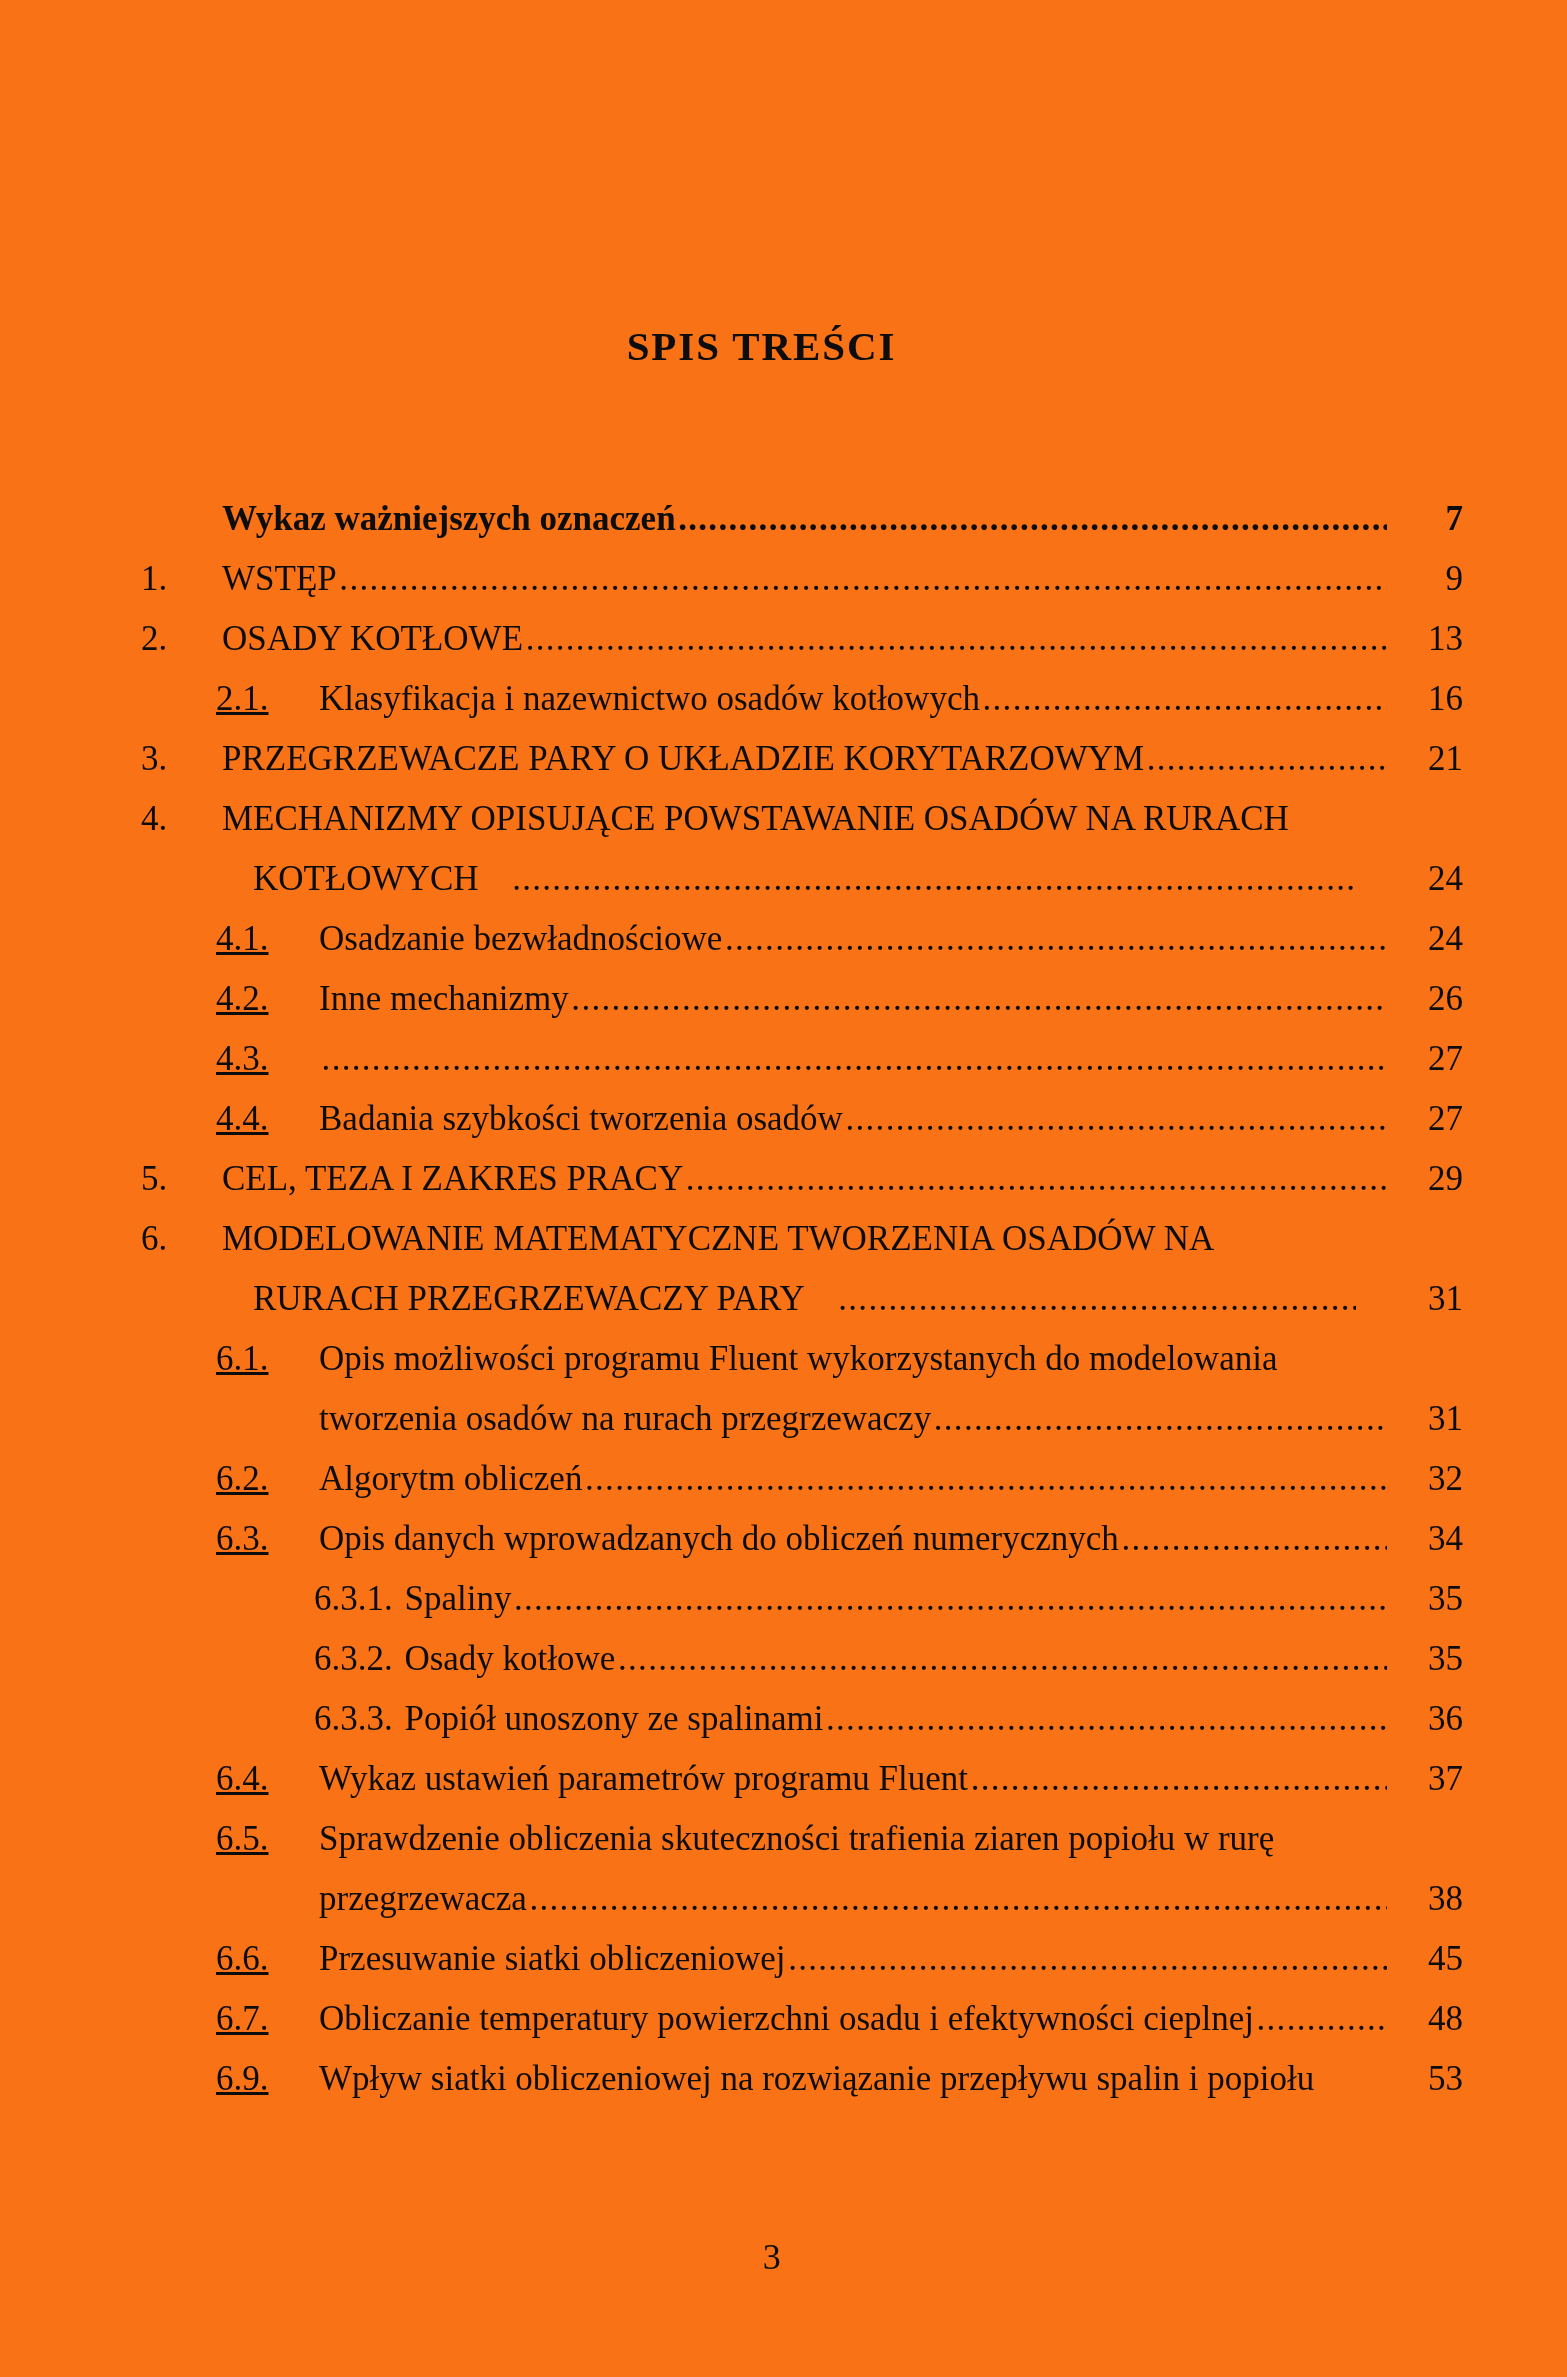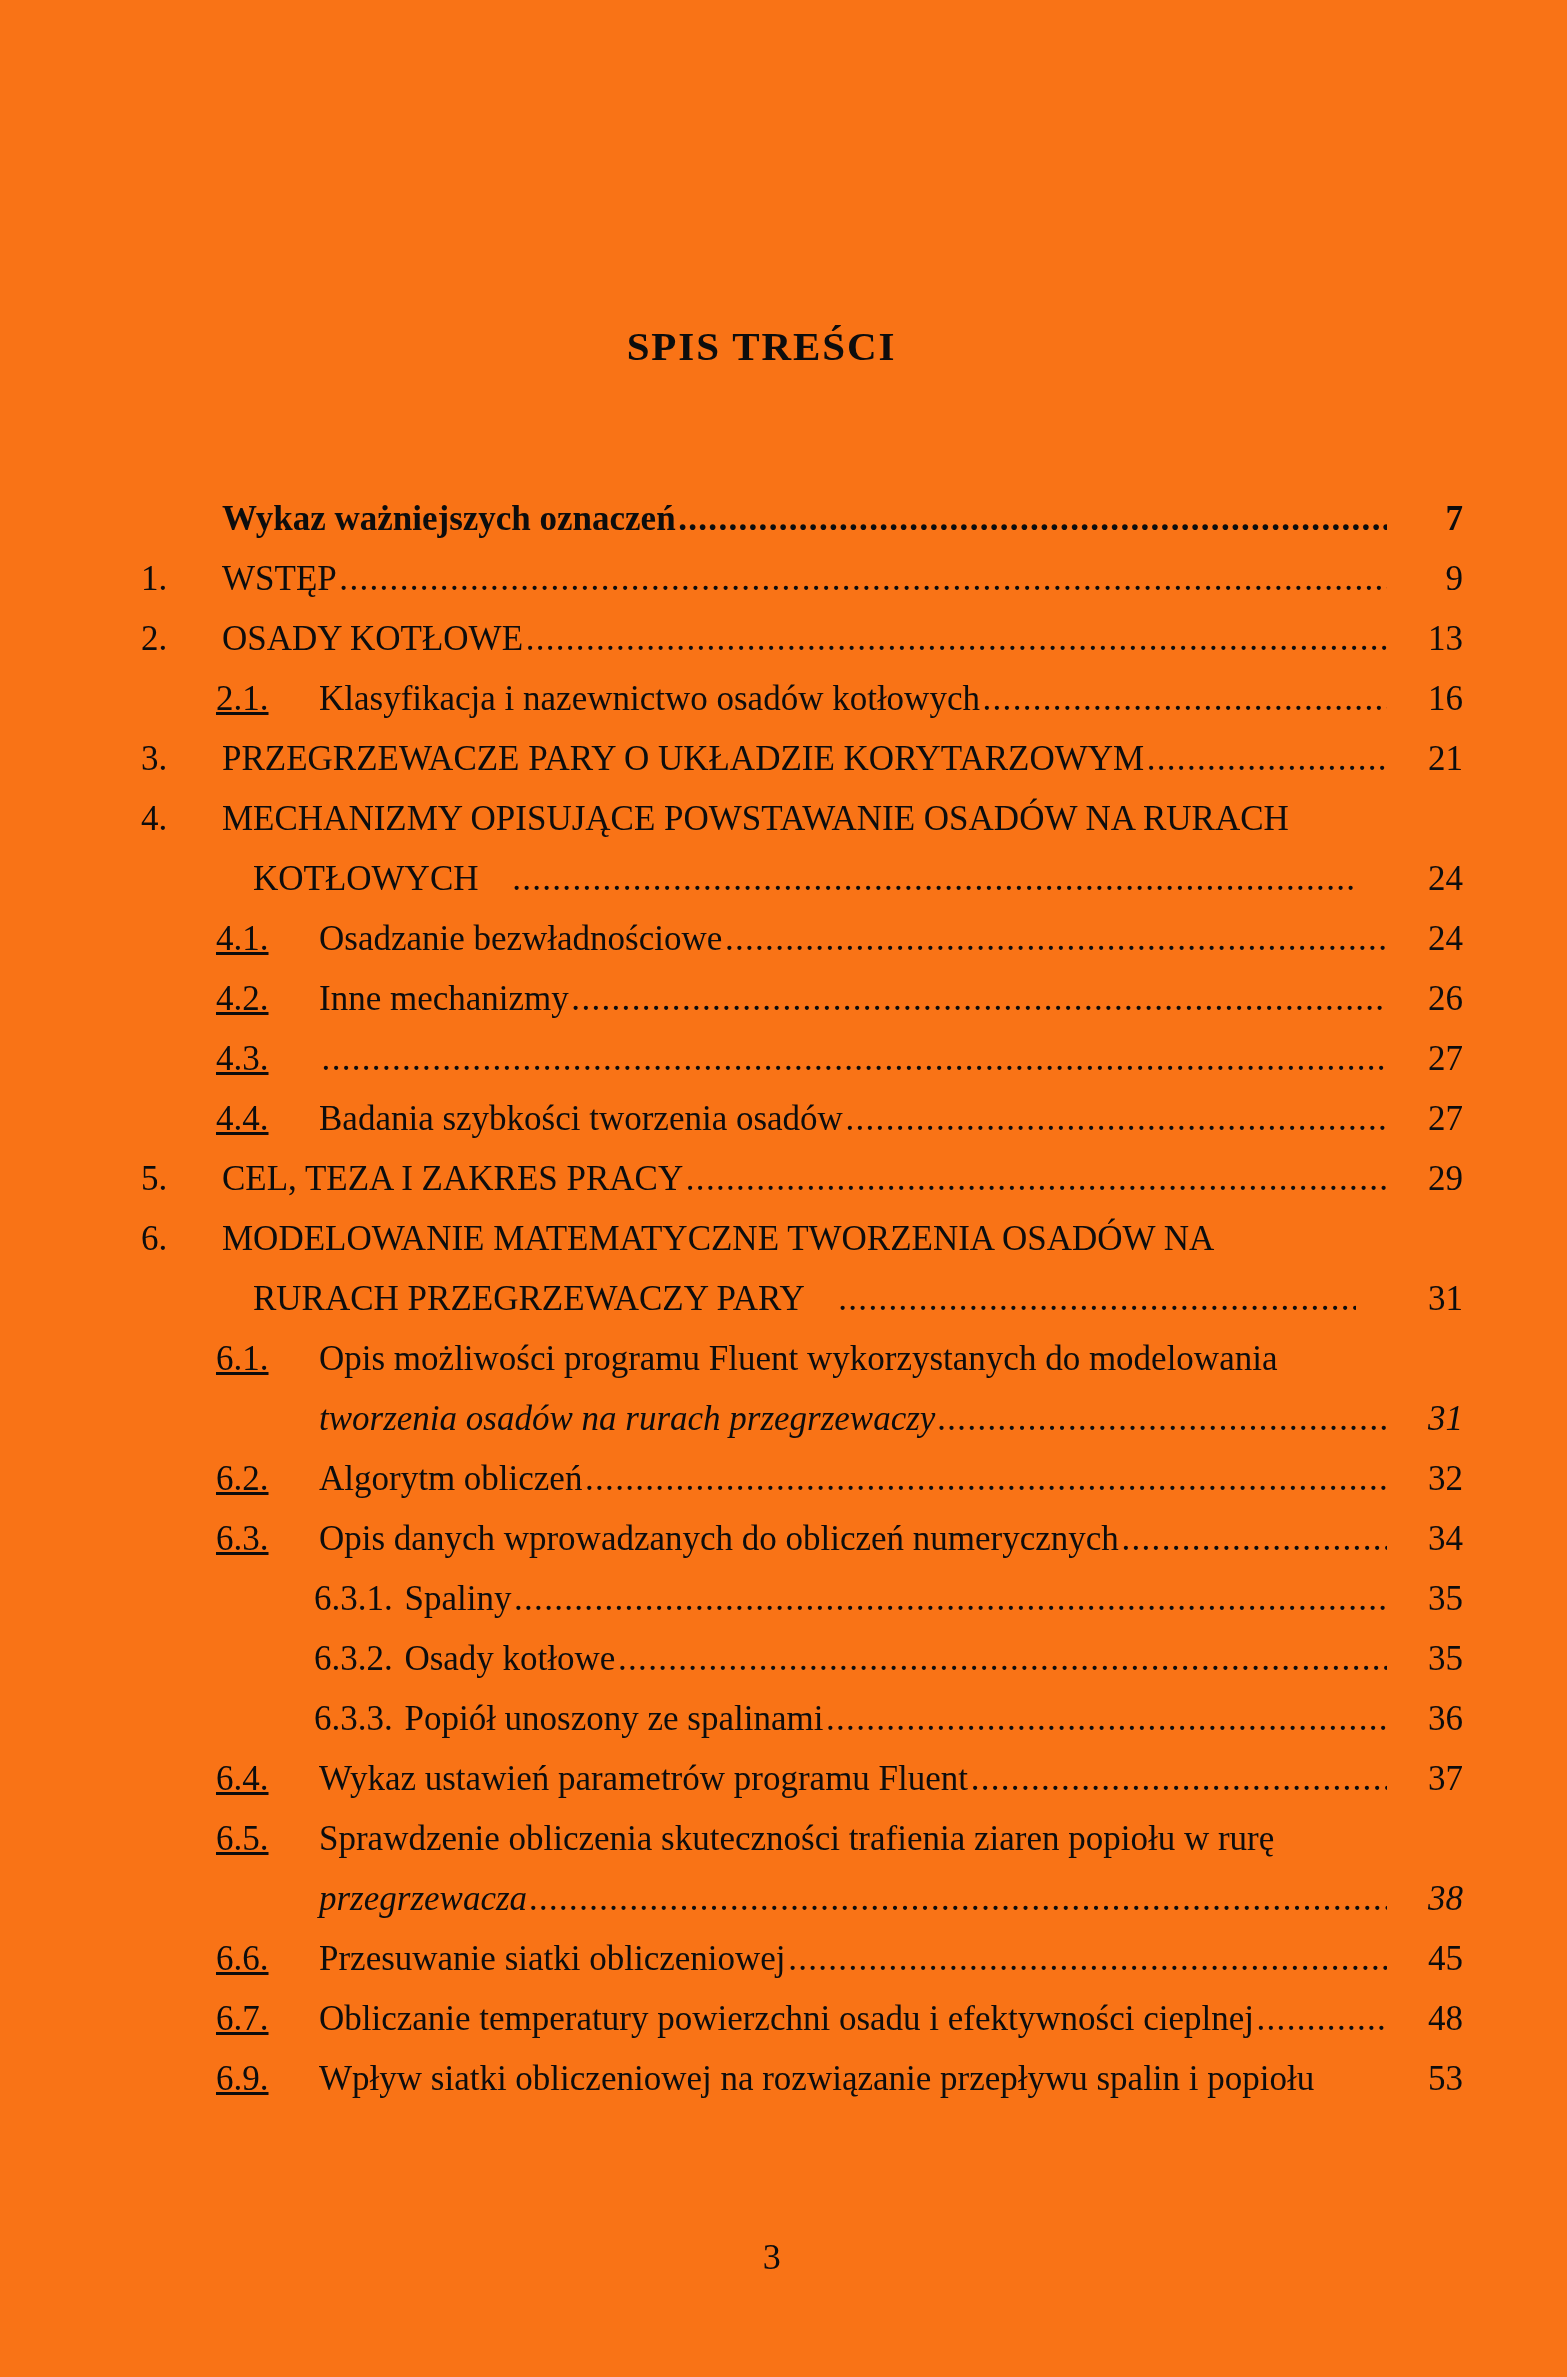--- a/index.html
+++ b/index.html
@@ -70,21 +70,21 @@
     width: 57px;
     text-align: right;
   }
   .row.bold { font-weight: bold; }
 
   
   .row.l0  .num { width: 81px; }
   .row.l0c      { padding-left: 81px; gap: 31px; }
   .row.l1       { padding-left: 75px; }
   .row.l1  .num { width: 103px; text-decoration: underline; }
-  .row.l1c      { padding-left: 178px; font-style: italic; }
+  .row.l1c      { padding-left: 178px; }
   .row.l2       { padding-left: 173px; }
   .row.l2  .num { width: auto; margin-right: 11.7px; }
 
   .footer-page-number {
     position: absolute;
     top: 2238px;
     left: 0;
     right: 0;
     text-align: center;
     font-size: 36px;

